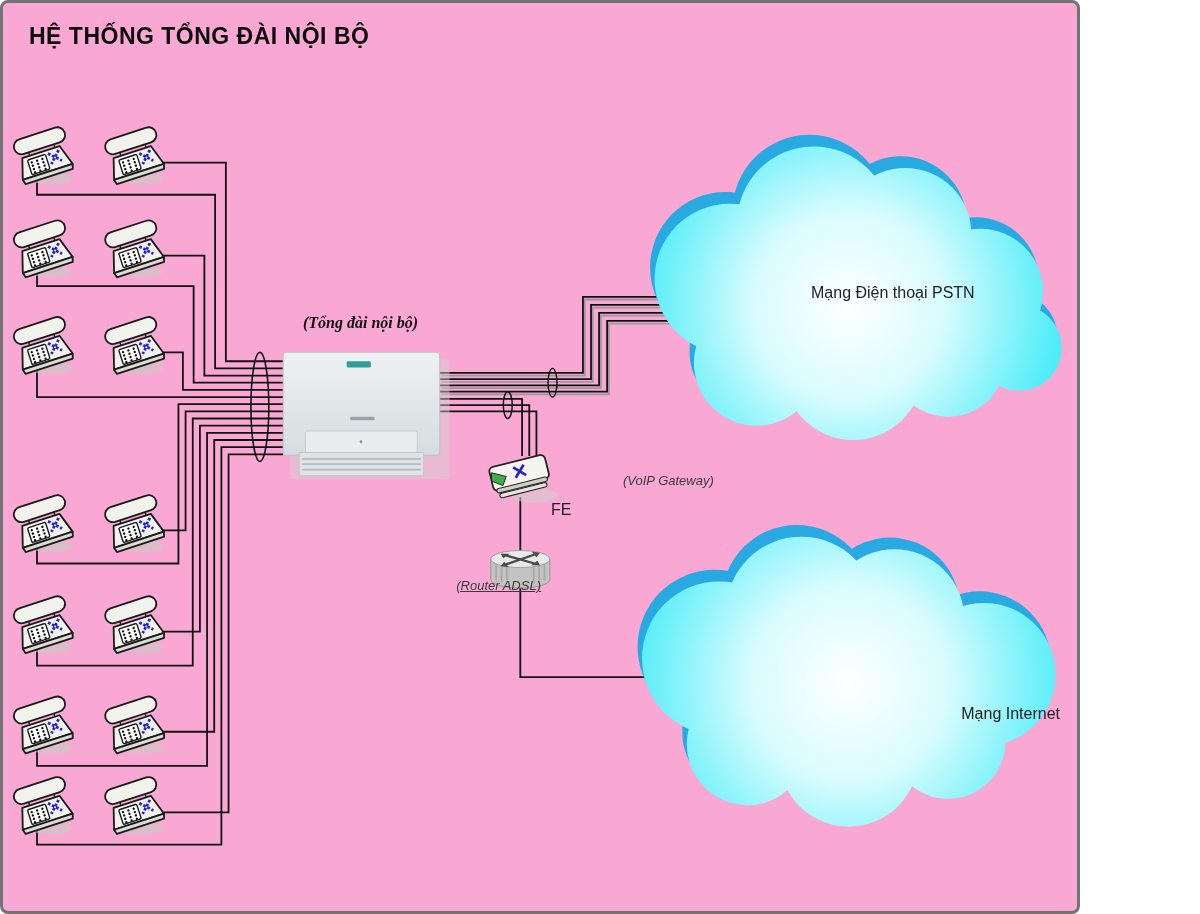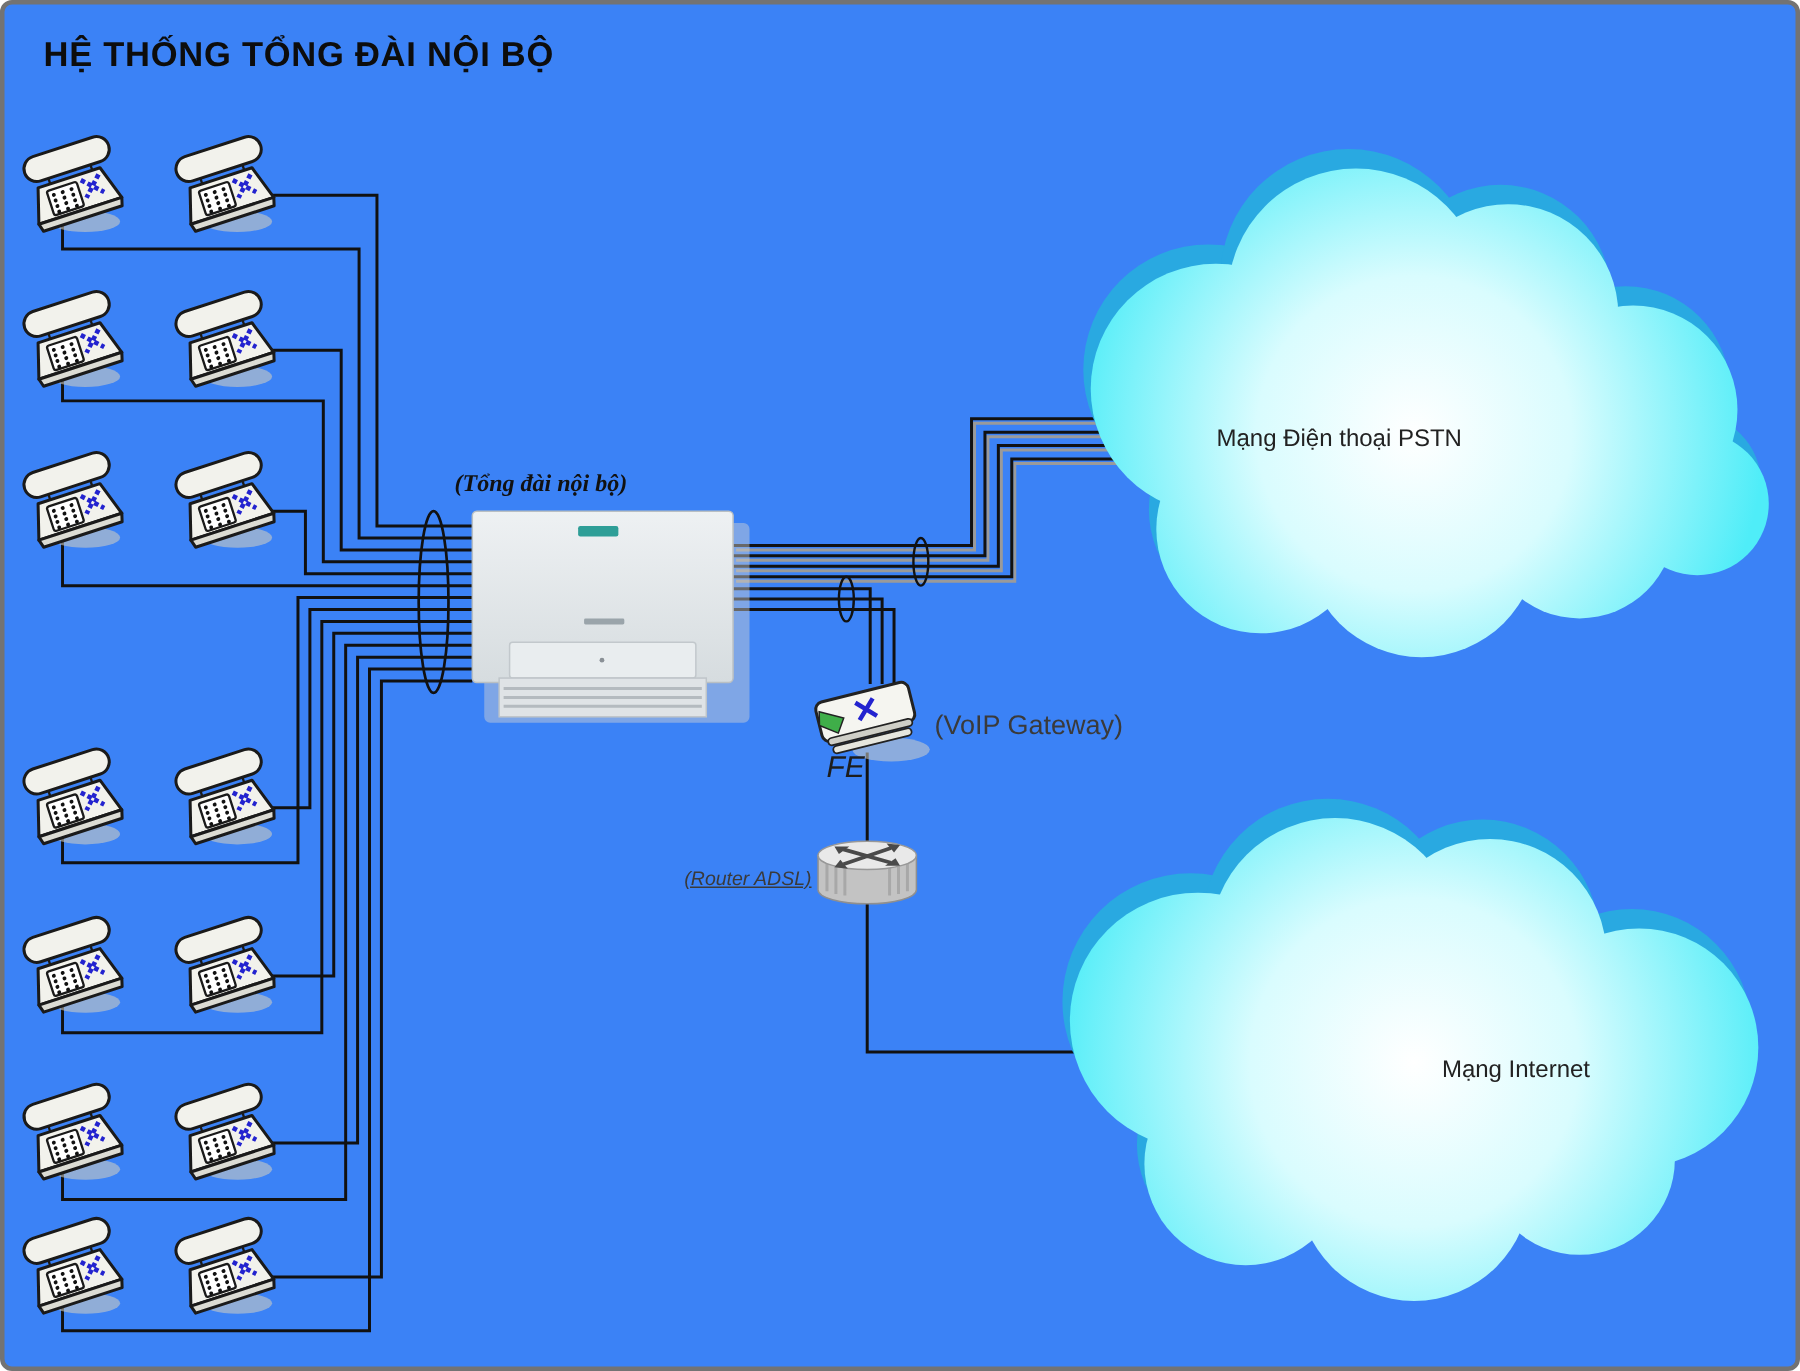--- a/index.html
+++ b/index.html
@@ -1,26 +1,26 @@
 <!DOCTYPE html>
 <html><head>
 <meta charset="utf-8">
 <style>
   html,body{margin:0;padding:0;background:#fff;}
   .canvas{
-    position:relative;width:1200px;height:914px;box-sizing:border-box;
-    background:#3b82f6;border:3px solid #737373;border-radius:8px;overflow:hidden;
+    position:relative;width:1080px;height:914px;box-sizing:border-box;
+    background:#f9a8d4;border:3px solid #737373;border-radius:8px;overflow:hidden;
     font-family:"Liberation Sans", sans-serif;
   }
   .canvas svg.scene{position:absolute;left:0;top:0;width:100%;height:100%;}
   .lbl{position:absolute;color:#111;white-space:nowrap;pointer-events:none;}
   .title{left:26px;top:20px;font-size:23px;font-weight:bold;letter-spacing:.5px;color:#0d0d0d;}
   .pbx-label{left:300px;top:311px;width:200px;font-size:16px;font-weight:bold;font-style:italic;font-family:Liberation Serif, serif;}
-  .gw-label{left:620px;top:470px;font-size:18px;color:#3a3a3a;}
-  .fe-label{left:548px;top:498px;font-size:20px;color:#1d1d1d;font-style:italic;}
+  .gw-label{left:620px;top:470px;font-size:13px;font-style:italic;color:#3a3a3a;}
+  .fe-label{left:548px;top:498px;font-size:16px;color:#1d1d1d;}
   .router-label{left:418px;top:575px;width:120px;text-align:right;font-size:13px;font-style:italic;color:#3a3a3a;text-decoration:underline;}
   .pstn-label{left:808px;top:281px;width:274px;text-align:left;font-size:16px;color:#222;}
   .internet-label{left:833px;top:702px;width:224px;text-align:right;font-size:16px;color:#222;}
 </style>
 </head>
 <body>
 
 <div class="canvas">
 
   <svg class="scene" viewBox="0 0 1200 914" aria-hidden="true">

